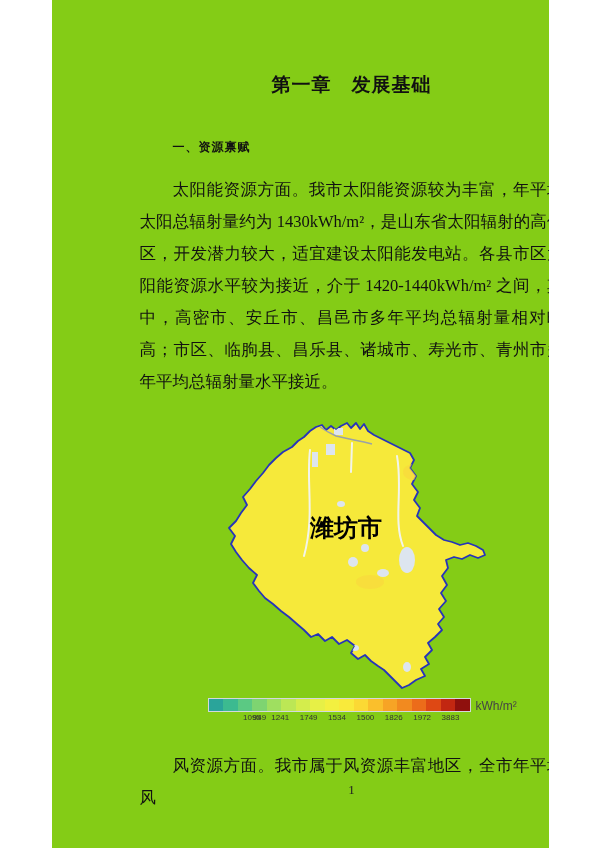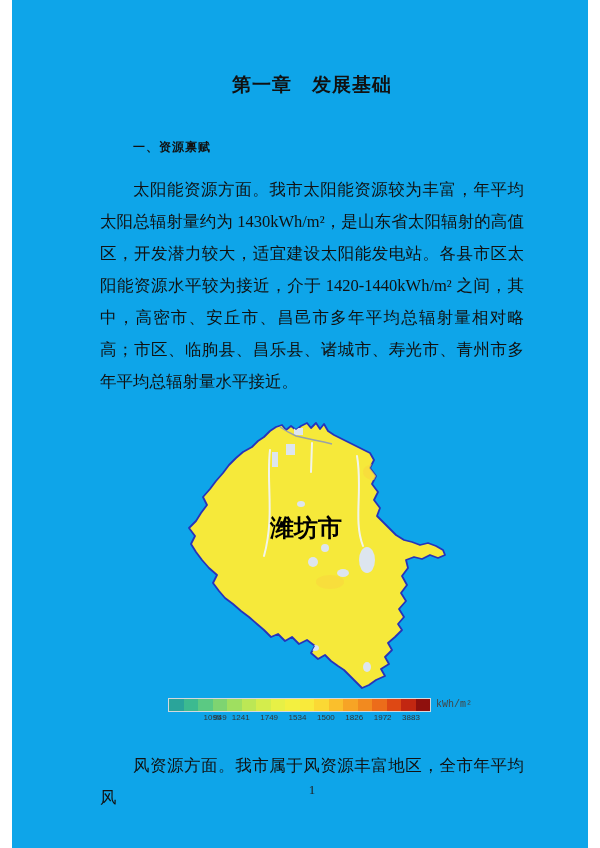--- a/index.html
+++ b/index.html
@@ -1,17 +1,17 @@
 <!DOCTYPE html>
 <html><head>
 <meta charset="utf-8">
 <style>
   html,body{margin:0;padding:0;background:#ffffff;}
   .page{
-    position:relative;width:576px;height:848px;background:#0ea5e9;
+    position:relative;width:497px;height:848px;background:#84cc16;
     margin:0 auto;overflow:hidden;color:#1a1a1a;
     font-family:"Liberation Serif","DejaVu Serif",serif;
   }
   .chapter-title{
     position:absolute;top:72px;left:0;width:600px;margin:0;
     text-align:center;font-family:"Liberation Sans","DejaVu Sans",sans-serif;
     font-size:19px;font-weight:bold;letter-spacing:1px;color:#111;
   }
   .section-heading{
     position:absolute;top:139px;left:121px;margin:0;
@@ -26,22 +26,22 @@
   .solar-par{top:174px;}
   .wind-par{top:750px;}
   .map-svg{position:absolute;left:148px;top:398px;}
   .colorbar{
     position:absolute;left:157px;top:699px;width:261px;height:12px;
     display:flex;outline:1px solid #d3d8de;
   }
   .cb-seg{flex:1 1 auto;height:100%;}
   .cb-unit{
     position:absolute;left:424px;top:699px;
-    font-family:Liberation Mono, monospace;
-    font-size:10px;color:#444;
+    font-family:Liberation Sans, sans-serif;
+    font-size:12px;color:#444;
   }
   .cb-ticks{position:absolute;left:157px;top:713px;width:261px;height:11px;}
   .cb-tick{
     position:absolute;top:0;transform:translateX(-50%);
     font-family:"Liberation Sans","DejaVu Sans",sans-serif;
     font-size:8px;color:#333;white-space:nowrap;
   }
   .figure-caption{
     position:absolute;top:733px;left:0;width:600px;margin:0;
     text-align:center;font-family:"Liberation Sans","DejaVu Sans",sans-serif;

